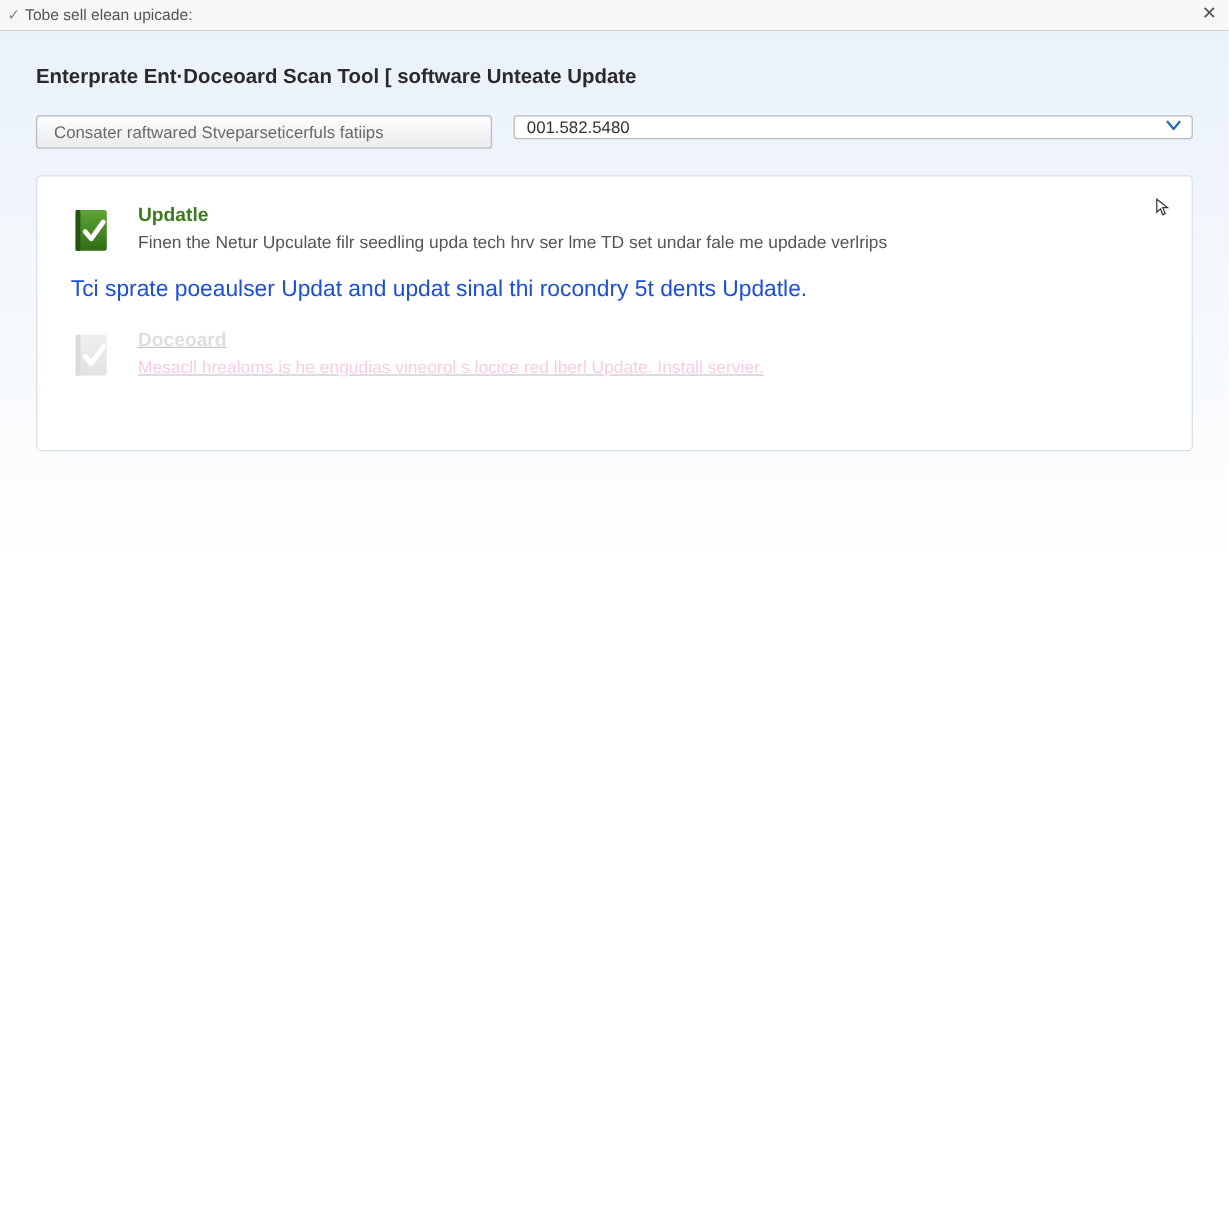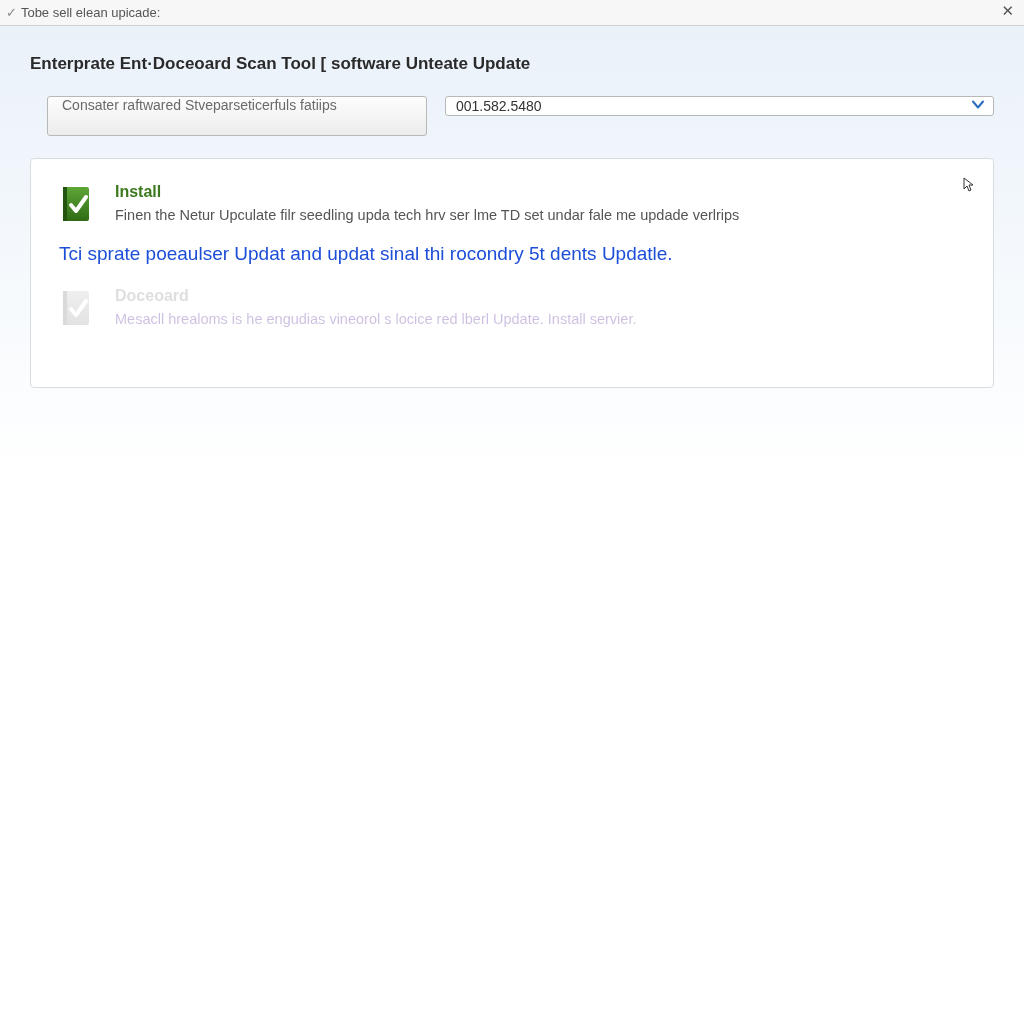--- a/index.html
+++ b/index.html
@@ -52,32 +52,31 @@
     margin-bottom: 22px;
   }
 
   
   .toolbar-row {
     display: flex;
     gap: 18px;
     margin-bottom: 22px;
   }
   .btn {
-    height: 40px;
+    height: 28px;
     padding: 0 14px;
     border: 1px solid #b8b8b8;
     border-radius: 3px;
     background: linear-gradient(to bottom, #fdfdfd, #ececec);
     color: #6a6a6a;
     font-size: 14px;
     display: inline-flex;
-    align-items: flex-start;
+    align-items: center;
     cursor: pointer;
     min-width: 380px;
-    margin-left: 17px;
   }
   .dropdown {
     flex: 1;
     height: 20px;
     border: 1px solid #b8b8b8;
     border-radius: 3px;
     background: #fff;
     display: flex;
     align-items: center;
     padding: 0 10px;
@@ -125,23 +124,23 @@
     color: #555;
     line-height: 1.4;
   }
 
   .sub-note {
     font-size: 19px;
     color: #1d4ed8;
     margin: 8px 0 22px 2px;
   }
 
-  .item.faded { opacity: 0.28; }
+  .item.faded { opacity: 0.28; text-decoration: underline; }
   .item.faded .item-title { color: #8a8a8a; }
-  .item.faded .item-desc { color: #4c1d95; }
+  .item.faded .item-desc { color: #ec4899; }
 
   
   .cursor-glyph {
     position: absolute;
     right: 18px;
     top: 18px;
     color: #555;
     font-size: 14px;
   }
 
@@ -219,21 +218,21 @@
 
     <div class="item">
       <div class="item-icon">
         <svg width="40" height="44" viewBox="0 0 40 44">
           <rect x="6" y="4" width="26" height="34" rx="2" fill="url(#gGreen)"></rect>
           <rect x="6" y="4" width="4" height="34" fill="#245510"></rect>
           <path d="M14 22 L19 28 L29 14" fill="none" stroke="#ffffff" stroke-width="4" stroke-linecap="round" stroke-linejoin="round"></path>
         </svg>
       </div>
       <div class="item-body">
-        <div class="item-title">Install</div>
+        <div class="item-title">Updatle</div>
         <div class="item-desc">Finen the Netur Upculate filr seedling upda tech hrv ser lme TD set undar fale me updade verlrips</div>
       </div>
     </div>
 
     <div class="sub-note">Tci sprate poeaulser Updat and updat sinal thi rocondry 5t dents Updatle.</div>
 
     <div class="item faded">
       <div class="item-icon">
         <svg width="40" height="44" viewBox="0 0 40 44">
           <rect x="6" y="4" width="26" height="34" rx="2" fill="url(#gGrey)"></rect>

